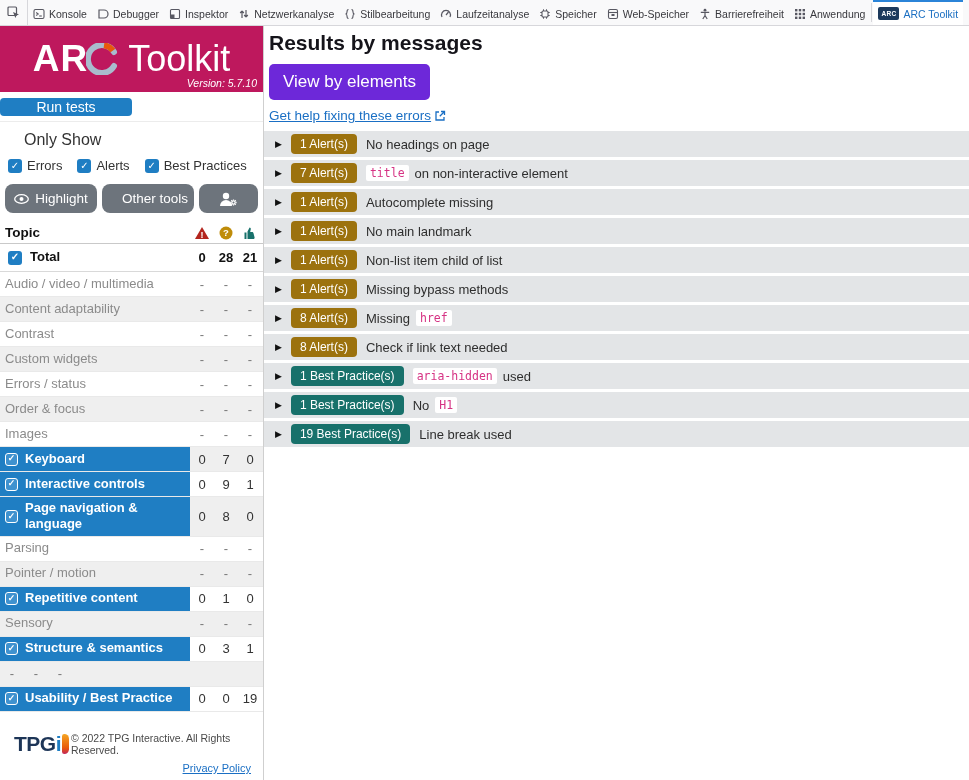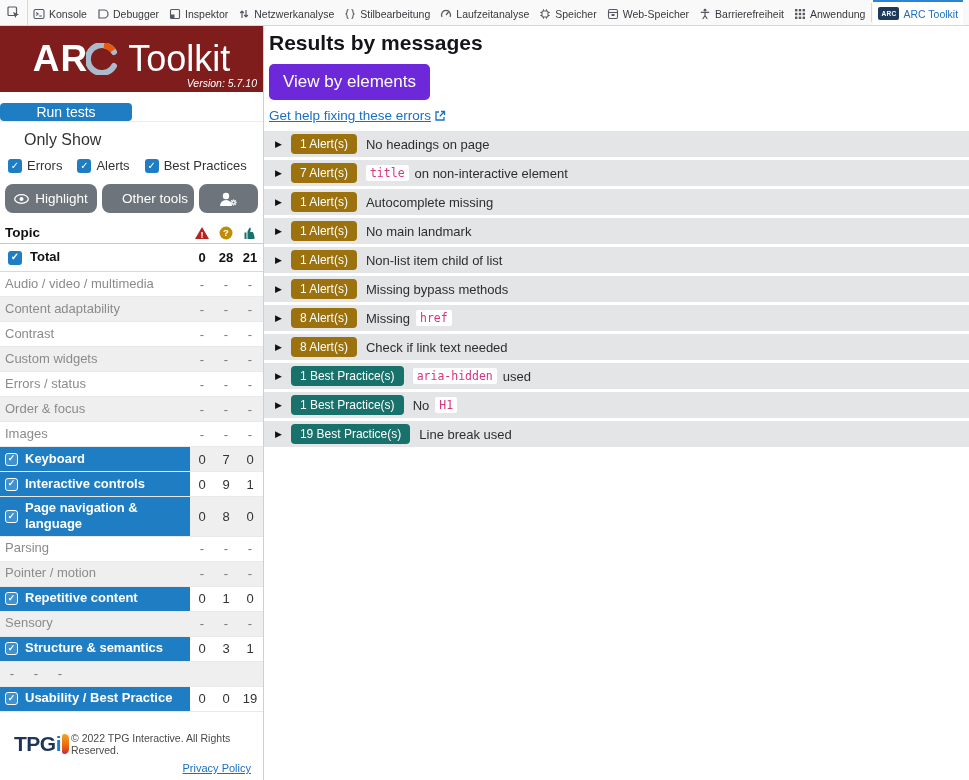--- a/index.html
+++ b/index.html
@@ -22,28 +22,28 @@
   .dt-sep{ width:1px; background:#d7d7db; margin:3px 1px; }
   .dt-tab.active{ color:#1b6fc2; border-top-color:#2b84d8; background:#fff; }
   .arc-badge{ background:#1d3a5c; color:#fff; font-weight:bold; font-size:6.5px;
     border-radius:2px; padding:3px 3px; letter-spacing:.3px; }
 
   
   .app{ display:flex; height:754px; }
 
   
   .sidebar{ width:264px; flex:none; display:flex; flex-direction:column; border-right:1px solid #cfcfcf; overflow:hidden; }
-  .brand{ background:#7f1d1d; height:66px; position:relative; display:flex; align-items:center; justify-content:center; }
+  .brand{ background:#be185d; height:66px; position:relative; display:flex; align-items:center; justify-content:center; }
   .brand-line{ display:flex; align-items:center; color:#fff; }
   .brand-arc{ font-size:37px; font-weight:bold; letter-spacing:1px; }
   .brand-gauge{ margin:0 2px 0 -2px; }
   .brand-toolkit{ font-size:36px; font-weight:normal; margin-left:8px; }
   .brand-version{ position:absolute; right:6px; bottom:3px; color:#fff; font-style:italic; font-size:10.5px; }
 
-  .run-row{ display:flex; height:30px; align-items:flex-end; border-bottom:1px solid #ececec; }
+  .run-row{ display:flex; height:30px; align-items:center; border-bottom:1px solid #ececec; }
   .run-btn{ width:132px; background:#1f7ec3; color:#fff; border:none; border-radius:4px;
     font-size:14px; font-family:inherit; cursor:pointer; }
   .topics-select{ flex:1; display:flex; align-items:center; justify-content:space-between;
     padding:0 12px 0 16px; font-size:14px; color:#222; cursor:pointer; }
 
   .only-show{ padding:9px 24px 0; font-size:16px; color:#333; }
   .filters{ display:flex; gap:15px; padding:9px 8px 4px; font-size:13px; color:#333; align-items:center; }
   .filter{ display:flex; align-items:center; gap:5px; cursor:pointer; }
   .cbx{ width:14px; height:14px; flex:none; background:#1f7ec3; border-radius:3px; color:#fff;
     font-size:10px; display:inline-flex; align-items:center; justify-content:center; }

